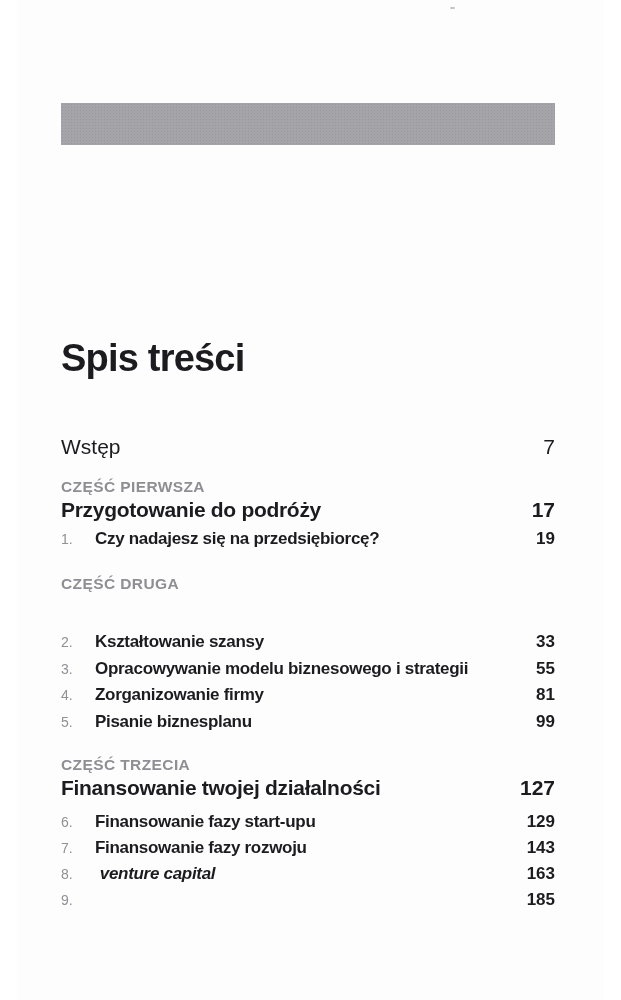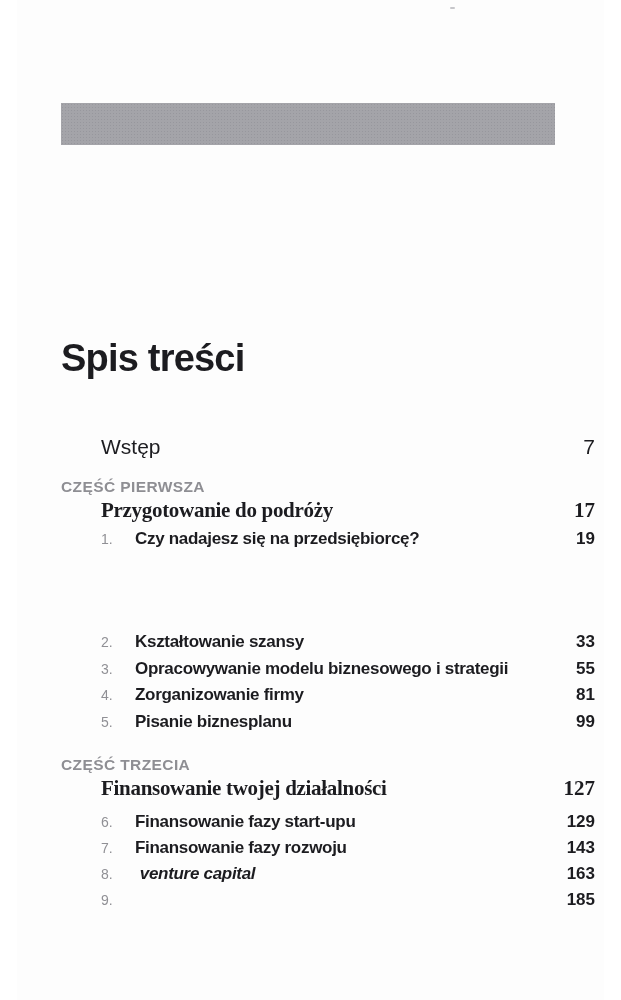--- a/index.html
+++ b/index.html
@@ -48,21 +48,20 @@
     letter-spacing: -0.8px;
     color: var(--ink, #1c1c20);
   }
   .row {
     position: absolute;
     left: 44px;
     width: 494px;
     display: flex;
     align-items: baseline;
     white-space: nowrap;
-    margin-left: 40px;
   }
   .pagenum {
     margin-left: auto;
     text-align: right;
   }
   
   .front { top: 434px; font-size: 21px; line-height: 26px; font-weight: 400; }
   .front .pagenum { font-size: 21px; font-weight: 400; }
   
   .kicker {
@@ -70,21 +69,21 @@
     font-size: 15.5px;
     line-height: 20px;
     font-weight: 700;
     letter-spacing: 0.4px;
     color: var(--muted, #8e8e93);
   }
   .kicker-1 { top: 477px; }
   .kicker-2 { top: 574px; }
   .kicker-3 { top: 755px; }
   
-  .part-title { font-size: 21px; line-height: 26px; font-weight: 700; letter-spacing: -0.3px; font-family: Liberation Serif, serif; }
+  .part-title { font-size: 21px; line-height: 26px; font-weight: 700; letter-spacing: -0.3px; }
   .part-title .pagenum { font-size: 21px; font-weight: 700; letter-spacing: 0; }
   .part-title-1 { top: 497px; }
   .part-title-2 { top: 595px; }
   .part-title-3 { top: 775px; align-items: center; }
   
   .chapter { font-size: 17px; line-height: 22px; font-weight: 700; letter-spacing: -0.3px; }
   .chapter .num {
     flex: 0 0 34px;
     font-size: 14px;
     font-weight: 400;
@@ -125,20 +124,21 @@
     <span>Przygotowanie do podróży</span>
     <span class="pagenum">17</span>
   </div>
   <div class="row chapter ch-1">
     <span class="num">1.</span>
     <span>Czy nadajesz się na przedsiębiorcę?</span>
     <em class="t-italic"></em>
     <span class="pagenum">19</span>
   </div>
 
+  <p class="row kicker kicker-2">CZĘŚĆ DRUGA</p>
   <div class="row chapter ch-2">
     <span class="num">2.</span>
     <span>Kształtowanie szansy</span>
     <em class="t-italic"></em>
     <span class="pagenum">33</span>
   </div>
   <div class="row chapter ch-3">
     <span class="num">3.</span>
     <span>Opracowywanie modelu biznesowego i strategii</span>
     <em class="t-italic"></em>

